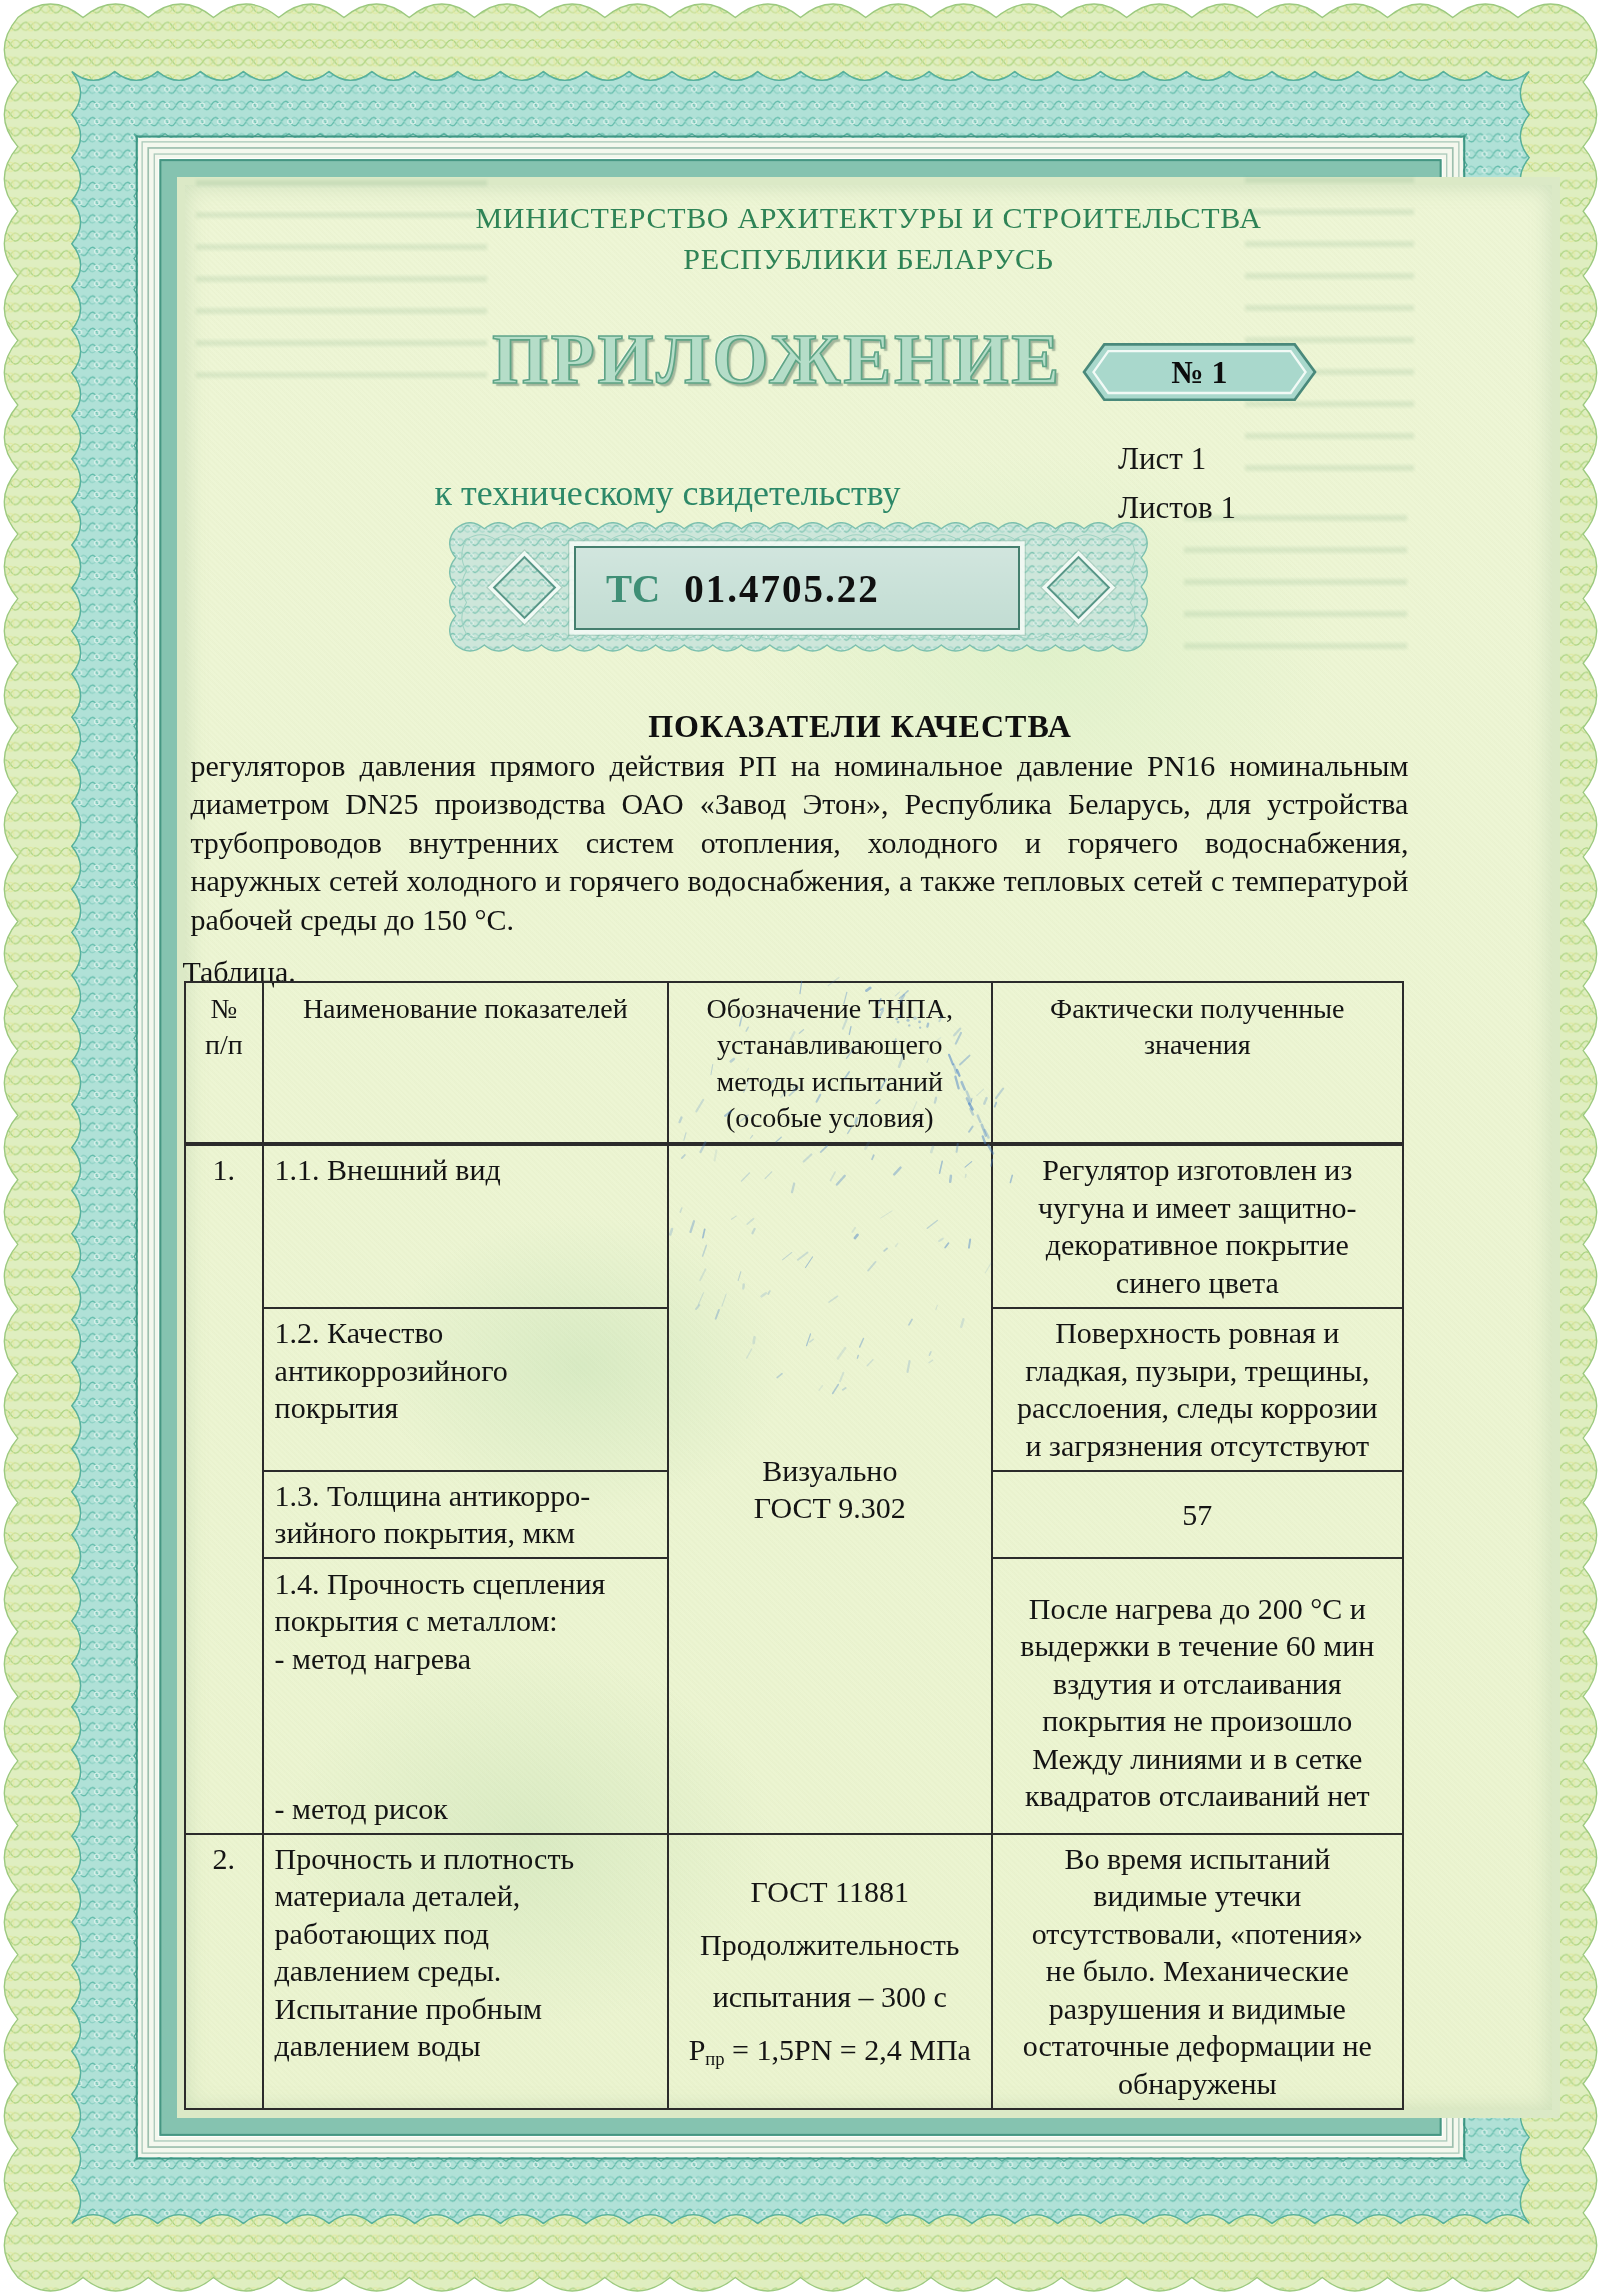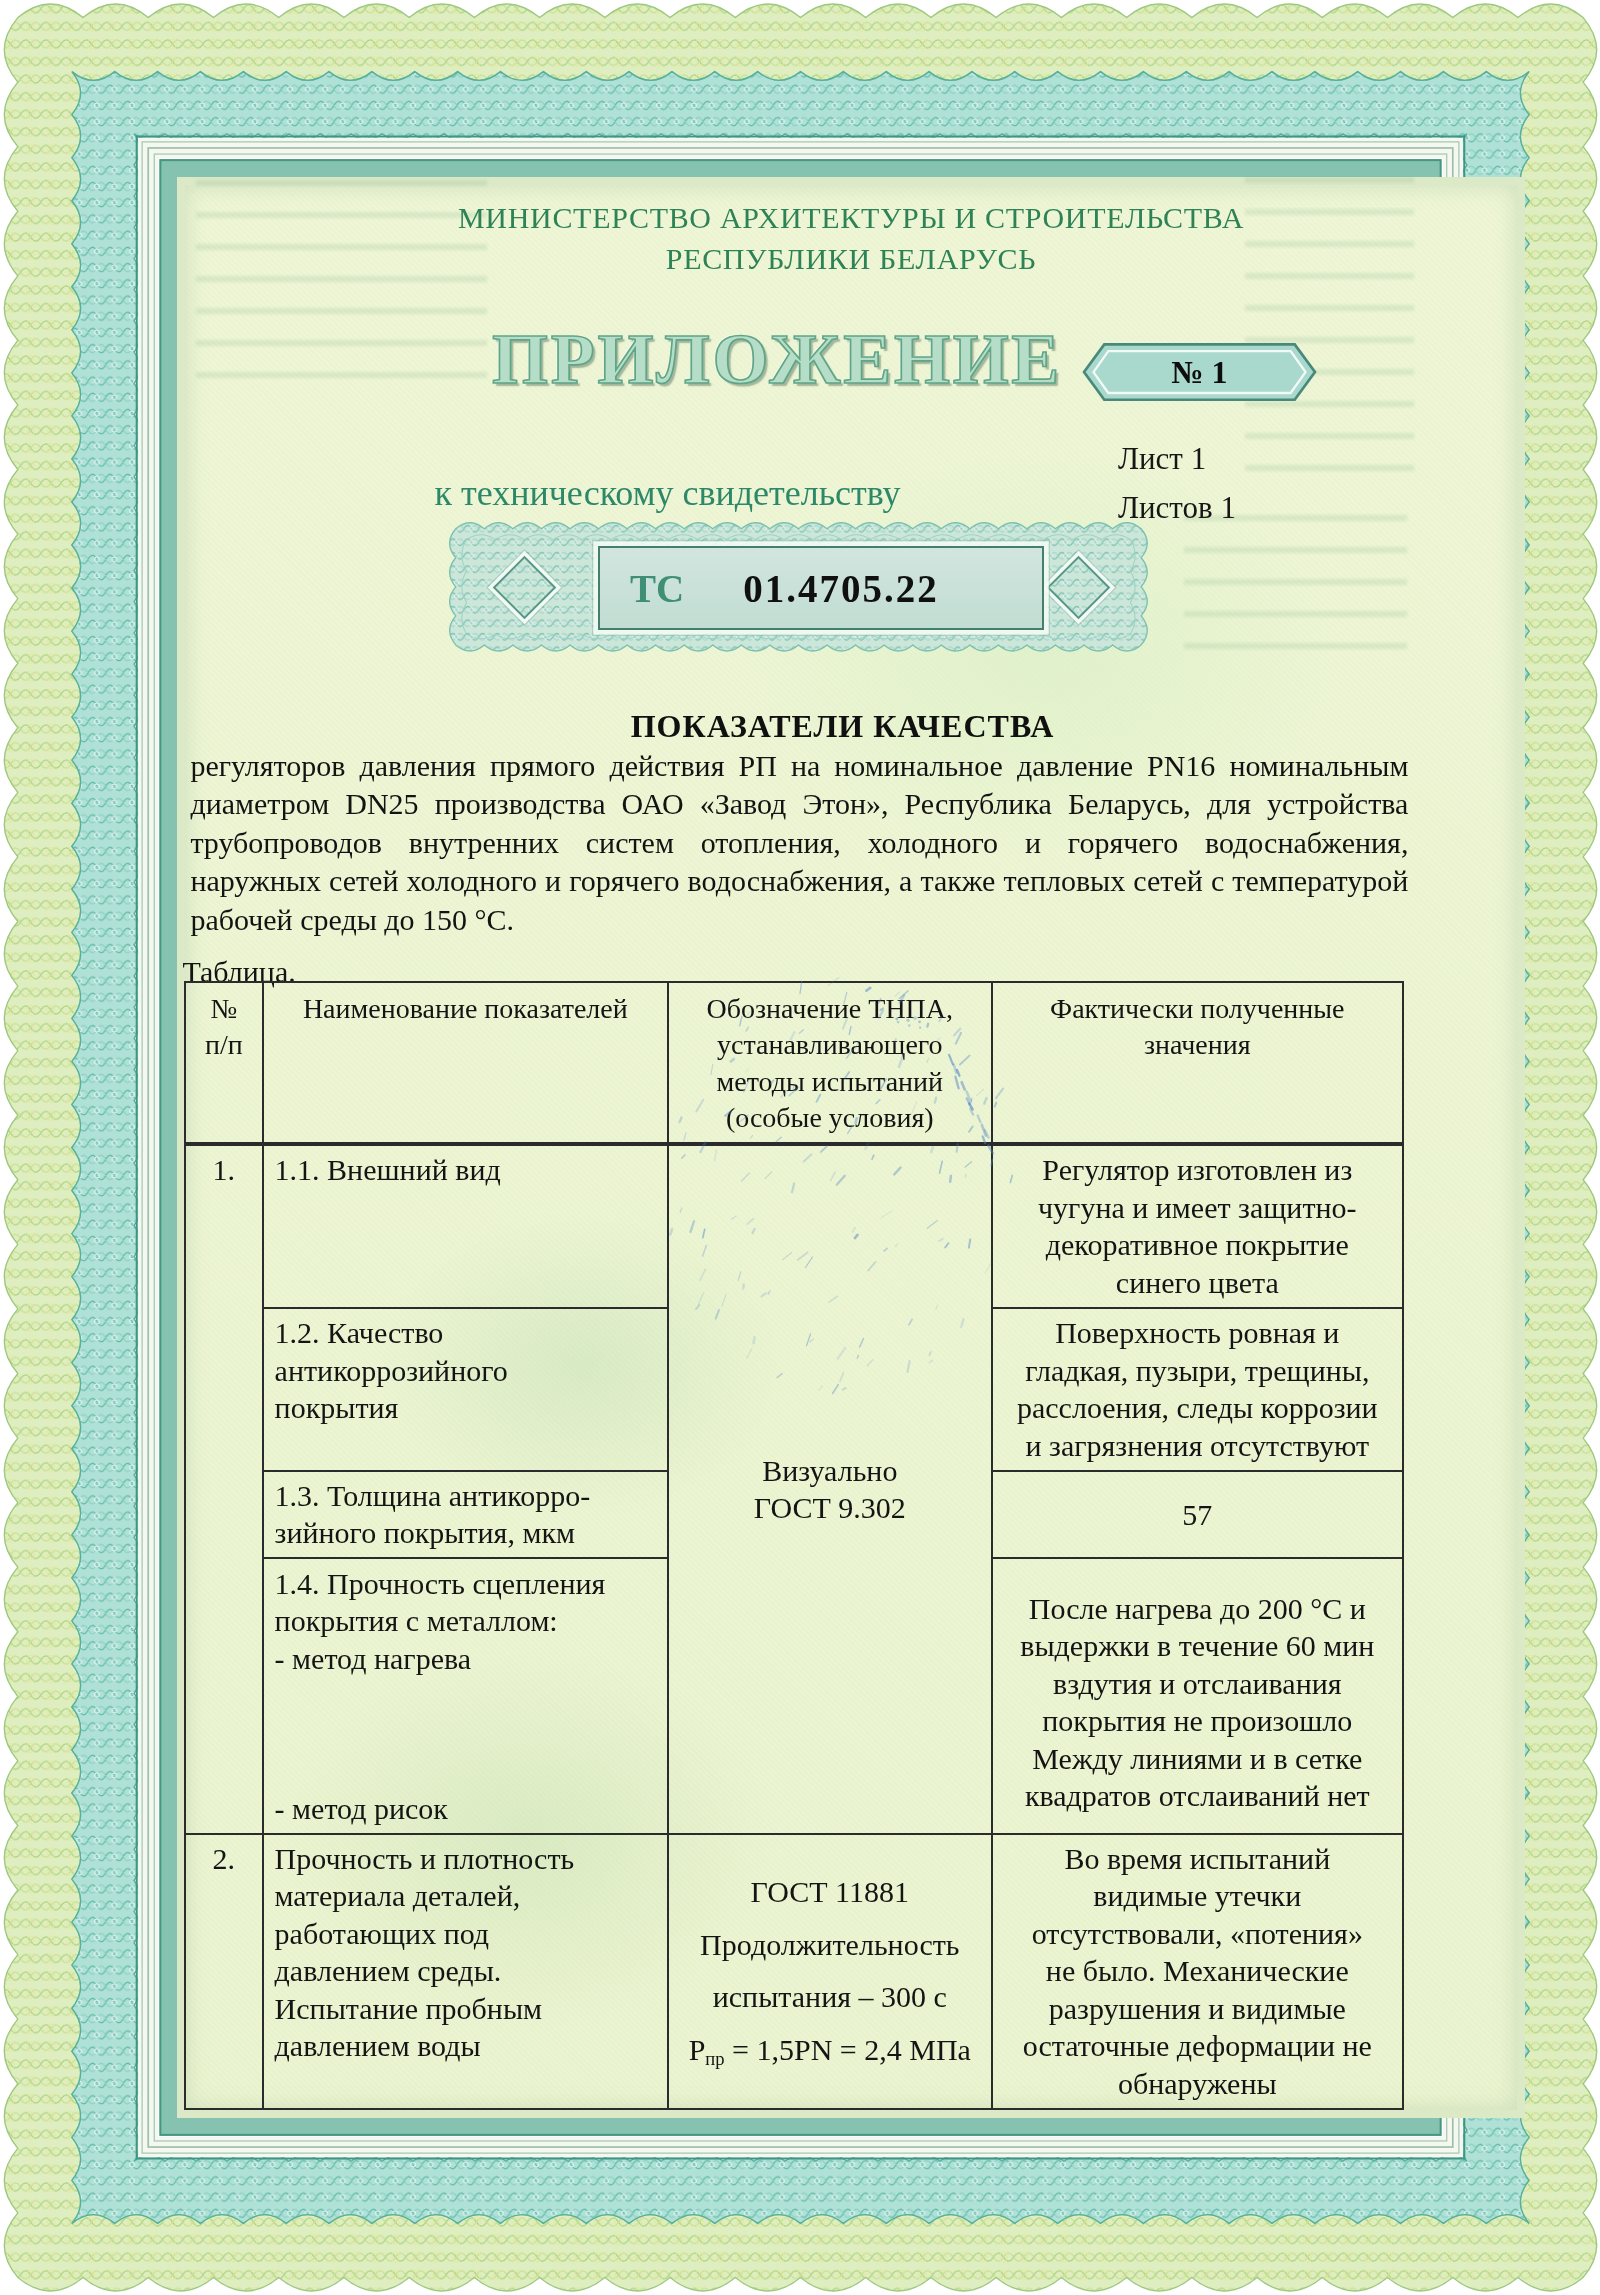--- a/index.html
+++ b/index.html
@@ -6,21 +6,21 @@
   .page{position:relative;width:1601px;height:2295px;background:#ffffff;overflow:hidden;
         font-family:"Liberation Serif","DejaVu Serif",serif;}
   #border-svg{position:absolute;inset:0;z-index:0;}
   .content{position:absolute;left:177px;top:177px;width:1348px;height:1941px;z-index:1;
     background:
       radial-gradient(419px 284px at 865px 473px, rgba(214,238,196,0.55), rgba(0,0,0,0) 70%),
       radial-gradient(291px 216px at 405px 1189px, rgba(176,214,166,0.33), rgba(0,0,0,0) 70%),
       radial-gradient(351px 270px at 351px 1662px, rgba(172,210,160,0.28), rgba(0,0,0,0) 70%),
       repeating-linear-gradient(45deg, rgba(188,198,148,0.05) 0 2px, rgba(0,0,0,0) 2px 4px),
       linear-gradient(#eef6d6,#ebf4d0);
-    box-shadow: inset 0 0 0 8px #dbe9c6, inset 0 0 20px 10.8px rgba(140,180,140,0.28);}
+    box-shadow: inset 0 0 0 8px #dbe9c6, inset 0 0 20px 10.8px rgba(140,180,140,0.28); padding-left: 35px;}
   .content > *{position:absolute;}
   .ghost{background:repeating-linear-gradient(180deg, rgba(106,158,118,0.15) 0 6px, rgba(0,0,0,0) 6px 32px);
          filter:blur(1.4px);z-index:0;}
   #ghost1{left:19px;top:2.7px;width:291px;height:203px;}
   #ghost2{left:1068px;top:0px;width:169px;height:318px;}
   #ghost3{left:1007px;top:338px;width:223px;height:152px;}
 
   .ministry{left:0;right:0;top:20px;text-align:center;color:#2e8356;font-size:30px;
             line-height:1.38;letter-spacing:0.7px;}
   .big-title{left:315px;top:146px;font-size:72px;font-weight:bold;letter-spacing:2.7px;line-height:1;
@@ -32,21 +32,21 @@
              font-size:32px;font-weight:bold;color:#0d0d0d;}
   .subtitle{left:220px;top:295px;width:541px;text-align:center;font-size:36px;color:#2c8868;}
   .sheets{left:941px;top:258px;font-size:31px;line-height:1.58;color:#161616;}
 
   .tc-badge{left:272px;top:345px;width:699px;height:130px;}
   .tc-badge svg{position:absolute;inset:0;}
   .tc-inner{position:absolute;left:125px;top:24px;width:446px;height:84px;box-sizing:border-box;
             background:linear-gradient(rgba(255,255,255,0.25),rgba(255,255,255,0)),#c2ddd3;
             border:2px solid #447f6e;
             box-shadow:0 0 0 4.7px rgba(252,255,250,0.85), 0 0 0 6px rgba(130,180,160,0.4);
-            display:flex;align-items:center;justify-content:flex-start;padding-left:30px;gap:59px;margin-left:24px;}
+            display:flex;align-items:center;justify-content:flex-start;padding-left:30px;gap:24px;}
   .tc-label{font-size:39px;font-weight:bold;color:#3f8f76;}
   .tc-number{font-size:39px;font-weight:bold;color:#101010;letter-spacing:2px;}
   .diamond{position:absolute;width:41px;height:41px;border:2.7px solid #589687;transform:rotate(45deg);
            box-shadow:0 0 0 3.4px rgba(245,252,248,0.95), 0 0 0 4.7px rgba(120,170,150,0.35);}
   .d-left{left:53px;top:43px;}
   .d-right{left:607px;top:43px;}
 
   .sec-title{left:0;right:17px;top:531px;text-align:center;font-size:32px;font-weight:bold;
              letter-spacing:1px;color:#101010;}
   .para-block{left:5.4px;top:562px;width:1234px;color:#131313;}

